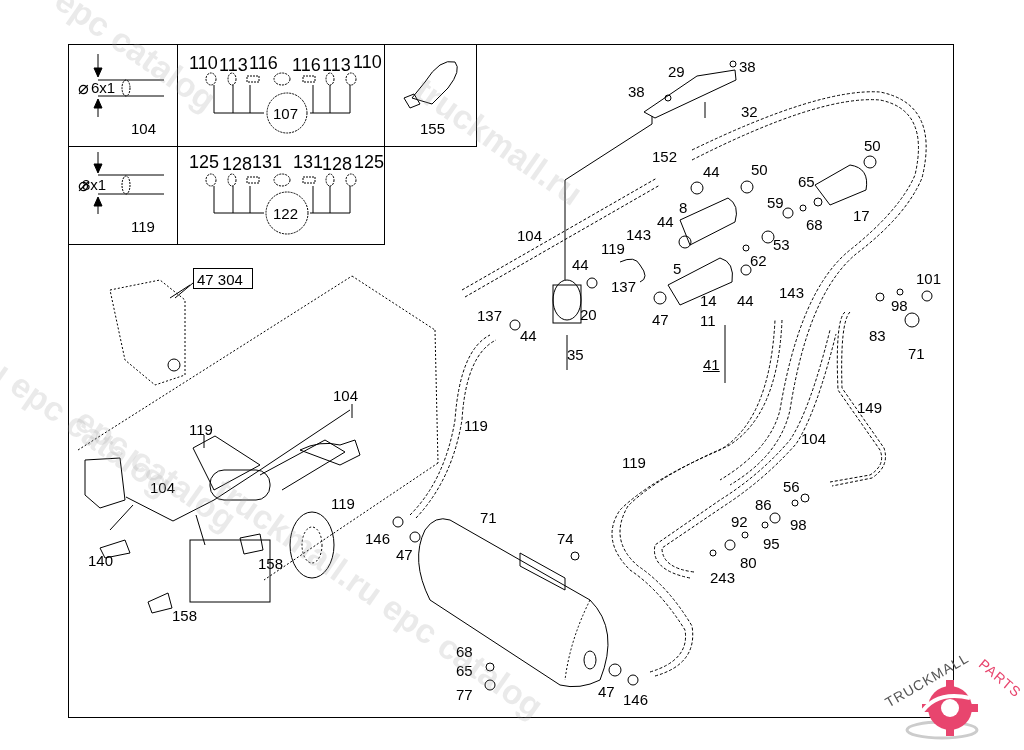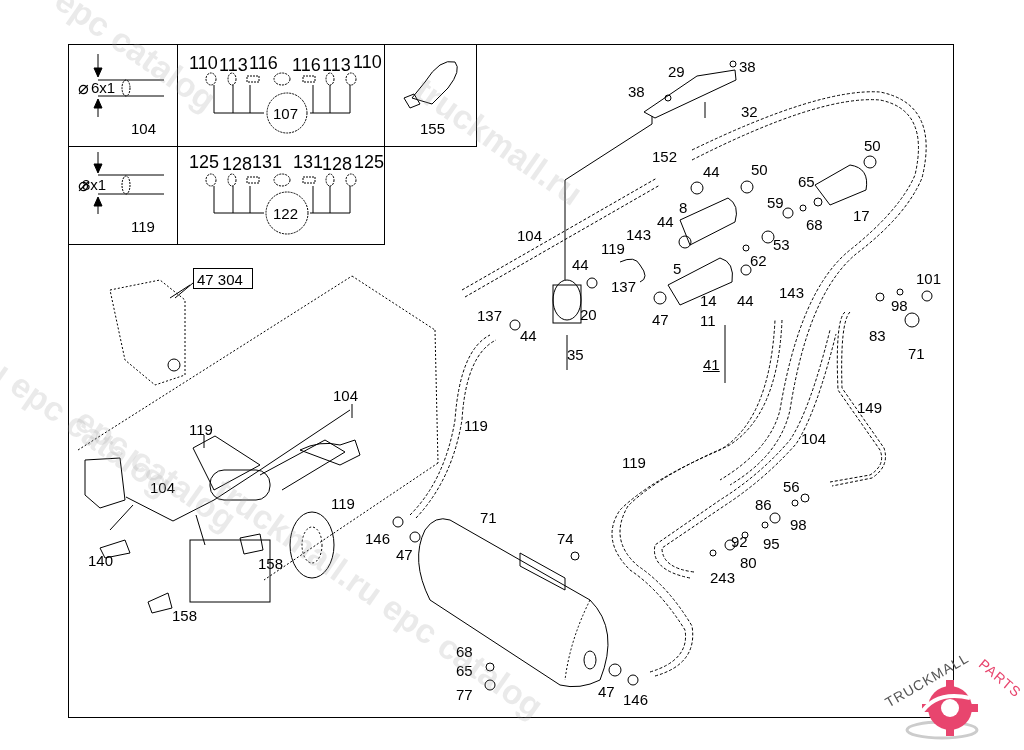--- a/index.html
+++ b/index.html
@@ -281,21 +281,21 @@
 <span class="lbl" style="left:88px;top:553px;">140</span>
 <span class="lbl" style="left:258px;top:556px;">158</span>
 <span class="lbl" style="left:172px;top:608px;">158</span>
 <span class="lbl" style="left:365px;top:531px;">146</span>
 <span class="lbl" style="left:396px;top:547px;">47</span>
 <span class="lbl" style="left:480px;top:510px;">71</span>
 <span class="lbl" style="left:557px;top:531px;">74</span>
 <span class="lbl" style="left:783px;top:479px;">56</span>
 <span class="lbl" style="left:755px;top:497px;">86</span>
 <span class="lbl" style="left:790px;top:517px;">98</span>
-<span class="lbl" style="left:731px;top:514px;margin-top:20px;">92</span>
+<span class="lbl" style="left:731px;top:514px;">92</span>
 <span class="lbl" style="left:763px;top:536px;">95</span>
 <span class="lbl" style="left:740px;top:555px;">80</span>
 <span class="lbl" style="left:710px;top:570px;">243</span>
 <span class="lbl" style="left:456px;top:644px;">68</span>
 <span class="lbl" style="left:456px;top:663px;">65</span>
 <span class="lbl" style="left:456px;top:687px;">77</span>
 <span class="lbl" style="left:598px;top:684px;">47</span>
 <span class="lbl" style="left:623px;top:692px;">146</span>
 
 <div class="wm" style="left:70px;top:-20px;transform:rotate(35deg);">epc catalog</div>

